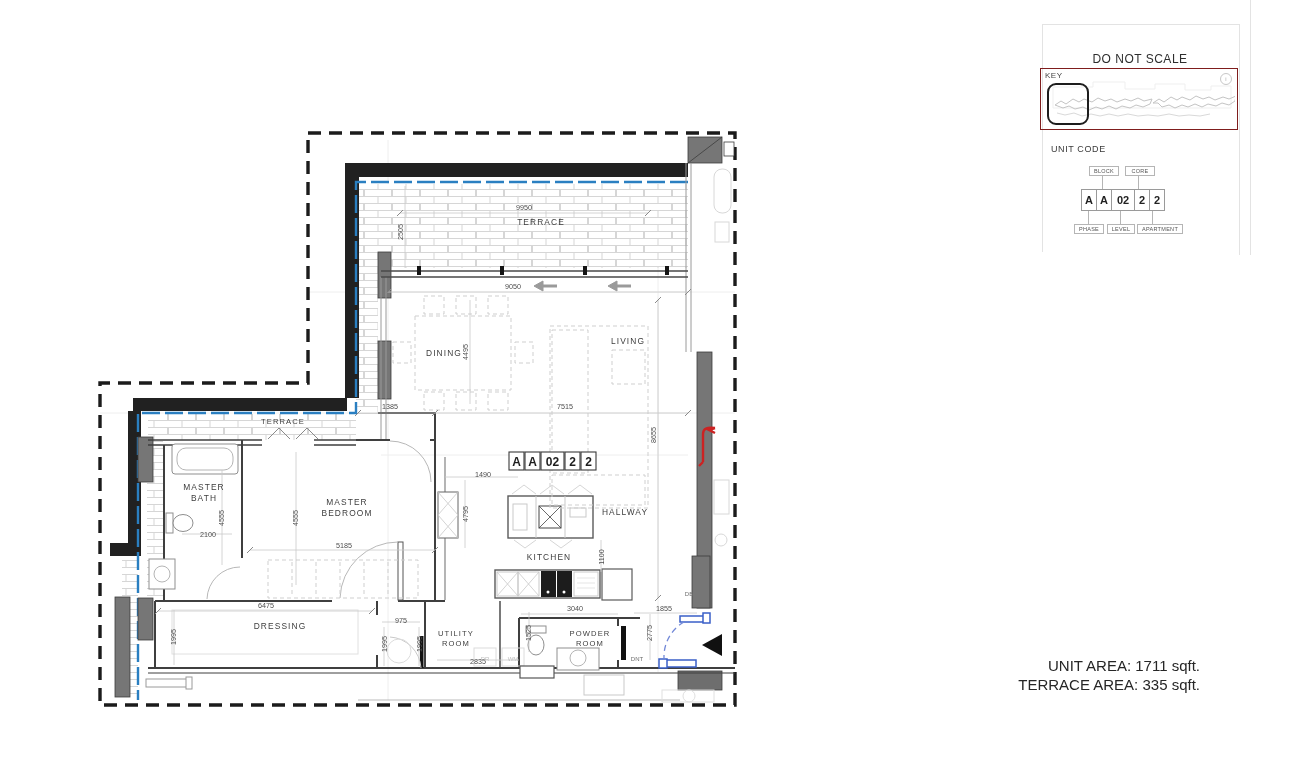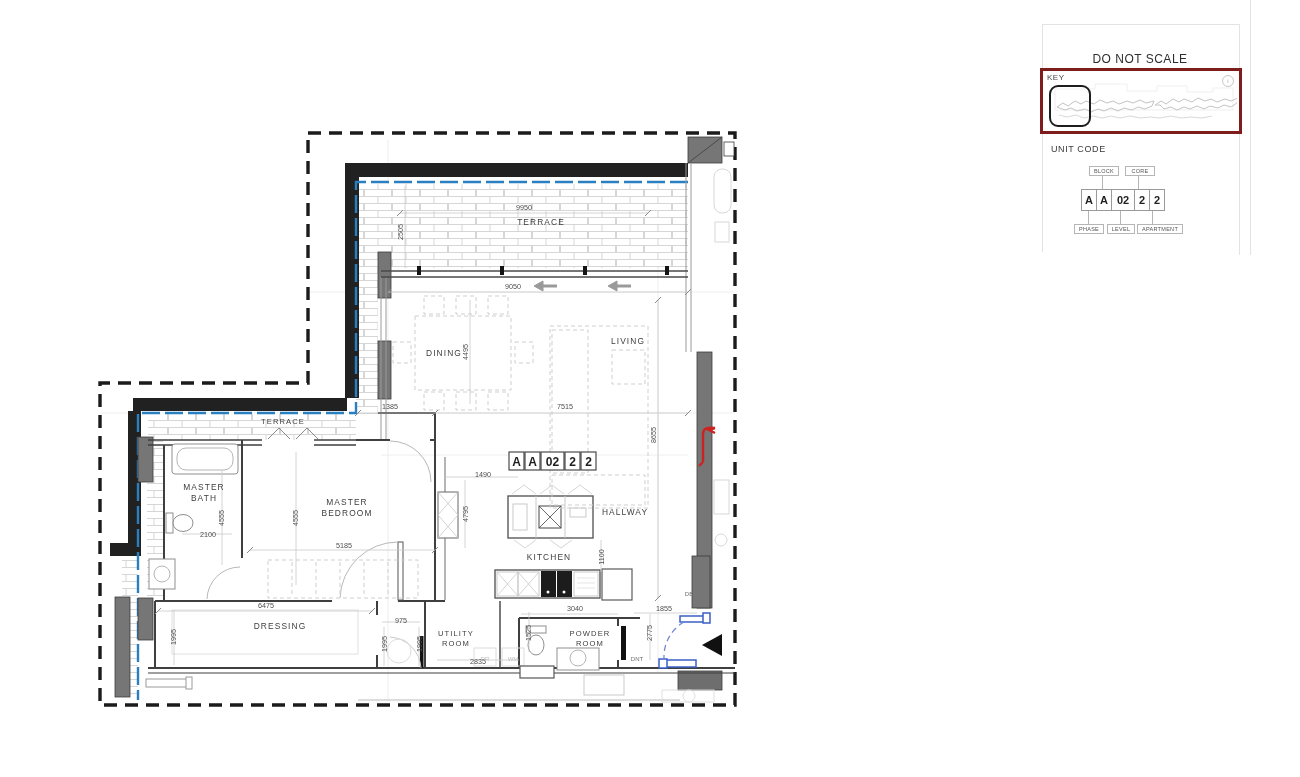--- a/index.html
+++ b/index.html
@@ -4,21 +4,21 @@
 <style>
   html,body{margin:0;padding:0;background:#fff;}
   .canvas{position:relative;width:1300px;height:777px;background:#ffffff;overflow:hidden;
           font-family:"Liberation Sans",sans-serif;}
   .plan-svg{position:absolute;left:0;top:0;}
   
   .panel{position:absolute;left:0;top:0;width:1300px;height:777px;pointer-events:none;margin-left:24px;}
   .pline{position:absolute;background:#e3e3e3;}
   .panel-title{position:absolute;left:1018px;top:52px;width:196px;text-align:center;
                font-size:12px;letter-spacing:.5px;color:#2e2e2e;}
-  .key-box{position:absolute;left:1016px;top:68px;width:196px;height:60px;border:3px solid #7f1d1d;}
+  .key-box{position:absolute;left:1016px;top:68px;width:196px;height:60px;border:1px solid #7f1d1d;}
   .key-label{position:absolute;left:4px;top:2px;font-size:8px;color:#444;letter-spacing:.5px;}
   .key-highlight{position:absolute;left:6px;top:14px;width:38px;height:38px;border:2px solid #1d1d1d;border-radius:9px;}
   .info-circle{position:absolute;right:5px;top:4px;width:10px;height:10px;border:1px solid #c7c7c7;border-radius:50%;
                font-size:6px;color:#aaa;text-align:center;line-height:10px;}
   .unit-code-label{position:absolute;left:1027px;top:144px;font-size:9px;color:#3a3a3a;letter-spacing:.6px;text-align:right;}
   .chip{position:absolute;border:1px solid #b5b5b5;background:#fff;color:#555;
         font-size:5.5px;letter-spacing:.3px;padding:1px 0;text-align:center;}
   .leader{position:absolute;width:1px;background:#b5b5b5;}
   .code-row{position:absolute;left:1057px;top:189px;display:flex;}
   .code-cell{height:20px;border:1px solid #9a9a9a;margin-left:-1px;background:#fff;
@@ -355,14 +355,18 @@
   </div>
 
   <div class="leader" style="left:1064px;top:211px;height:13px"></div>
   <div class="leader" style="left:1096px;top:211px;height:13px"></div>
   <div class="leader" style="left:1128px;top:211px;height:13px"></div>
   <div class="chip" style="left:1050px;top:224px;width:28px">PHASE</div>
   <div class="chip" style="left:1083px;top:224px;width:26px">LEVEL</div>
   <div class="chip" style="left:1113px;top:224px;width:44px">APARTMENT</div>
 </div>
 
-
+<div class="area-text">
+  <div>UNIT AREA: 1711 sqft.</div>
+  <div>TERRACE AREA: 335 sqft.</div>
 </div>
 
+</div>
+
 </body></html>

